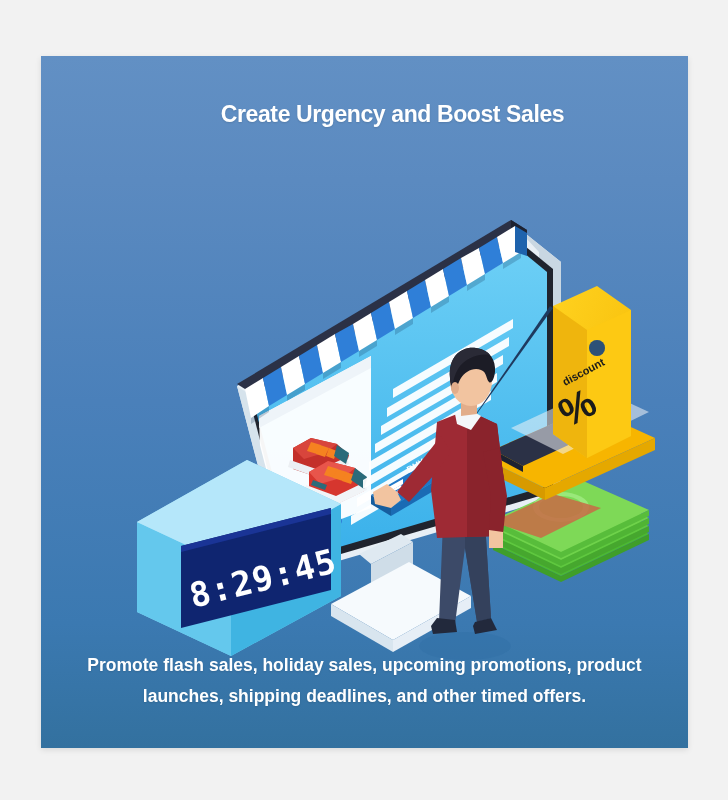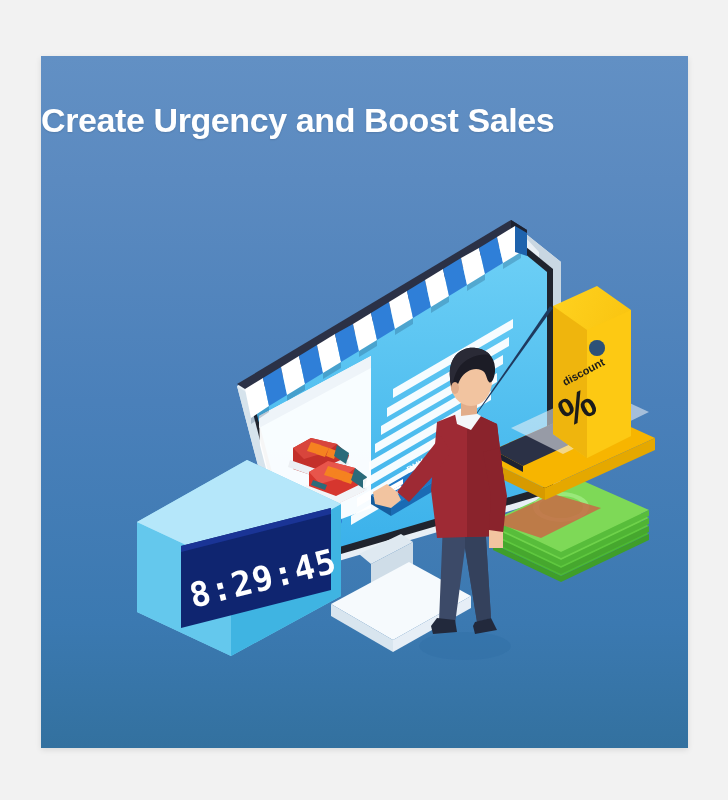--- a/index.html
+++ b/index.html
@@ -15,25 +15,26 @@
   .card{
     position:absolute;left:41px;top:56px;width:647px;height:692px;
     background:linear-gradient(180deg,#6290c4 0%,#5b8ac0 18%,#4a80ba 50%,#3b79b1 82%,#33719f 100%);
     box-shadow:0 2px 6px rgba(0,0,0,.10);
     overflow:hidden;
   }
 
   
   .headline{
     position:absolute;left:0;top:45px;width:647px;
-    text-align:left;color:#ffffff;
-    font-size:34px;font-weight:bold;
+    text-align:center;color:#ffffff;
+    font-size:23px;font-weight:bold;
     letter-spacing:-0.4px;
     font-family:"Liberation Sans",sans-serif;
     text-shadow:0 1px 2px rgba(0,0,0,.12);
+    padding-left:28px;
   }
   
   .caption{
     position:absolute;left:30px;top:594px;width:587px;
     text-align:center;color:#ffffff;
     font-size:17.5px;font-weight:bold;line-height:31px;
     text-shadow:0 1px 2px rgba(0,0,0,.12);
   }
 
   
@@ -271,15 +272,16 @@
           <path d="M409,322 c-2,-22 12,-32 26,-30 c14,2 20,12 19,24 c-1,8 -4,12 -6,10 c-3,-3 -2,-10 -8,-12 c-8,-3 -16,2 -20,8 c-3,5 -4,10 -6,12 c-3,2 -5,-6 -5,-12 z" fill="#1c1c26"></path>
           <path d="M409,322 c-2,-22 12,-32 26,-30 c6,1 11,3 14,7 c-12,-2 -26,4 -32,14 c-3,5 -5,11 -5,16 c-2,0 -3,-4 -3,-7 z" fill="#2a2a36"></path>
 
           <ellipse cx="414" cy="332" rx="4" ry="6" fill="#e2ad8a"></ellipse>
         </g>
       </svg>
     </div>
 
     <div class="headline">Create Urgency and Boost Sales</div>
 
+    <div class="caption">Promote flash sales, holiday sales, upcoming promotions, product launches, shipping deadlines, and other timed offers.</div>
 
   </div>
 </div>
 
 </body></html>

